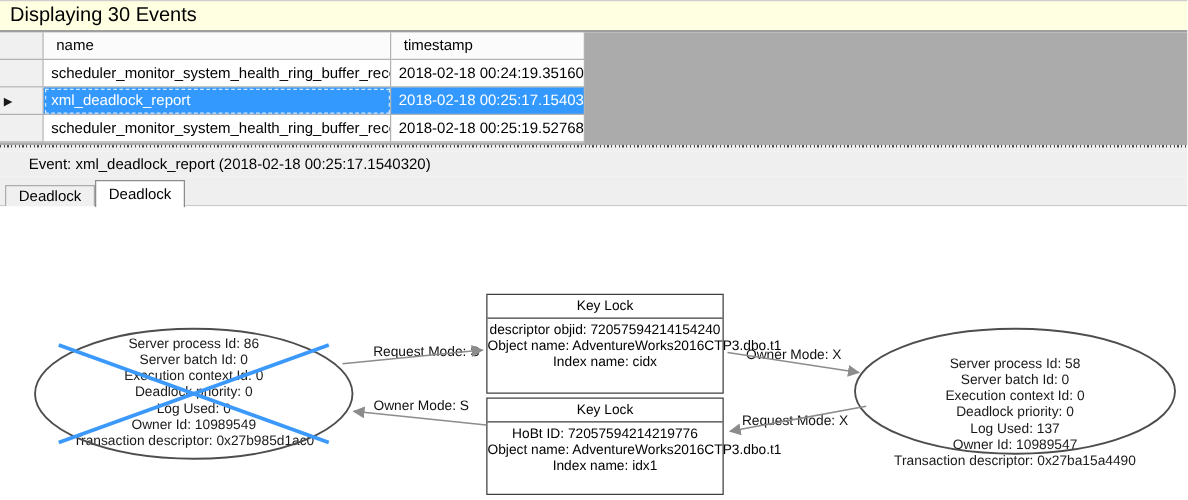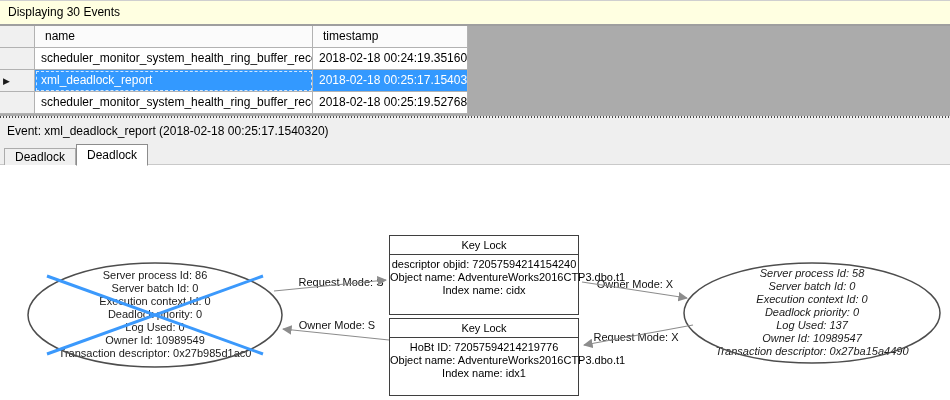--- a/index.html
+++ b/index.html
@@ -1,21 +1,21 @@
 <!DOCTYPE html>
 <html><head>
 <meta charset="utf-8">
 <style>
   * { margin:0; padding:0; box-sizing:border-box; }
   html,body { width:950px; height:400px; overflow:hidden; background:#fff;
               font-family:"Liberation Sans", sans-serif; color:#000; }
 
   
   .info-bar { height:26px; background:#FFFFE1; border-top:1px solid #cfcfcf;
-              border-bottom:2px solid #9f9f9f; font-size:12px; line-height:23px;
+              border-bottom:2px solid #9f9f9f; font-size:16px; line-height:23px;
               padding-left:8px; }
 
   
   .grid { height:90px; background:#ABABAB; display:grid;
           grid-template-columns:35px 278px 155px 1fr;
           grid-template-rows:22px 22px 22px 22px; }
   .cell { border-right:1px solid #b2b2b2; border-bottom:1px solid #b2b2b2;
           font-size:12px; line-height:21px; padding:0 6px; white-space:nowrap;
           overflow:hidden; background:#fff; }
   .cell.rowhdr { background:#F0F0F0; padding:0 3px; text-align:left; }
@@ -25,21 +25,21 @@
   .cell.focus { outline:1px dashed #cfe6ff; outline-offset:-2px; }
   .sel-arrow { font-size:9px; color:#1a1a1a; line-height:21px; }
 
   
   .splitter { height:5px; background-color:#efefef;
               background-image:repeating-linear-gradient(90deg,#4a4a4a 0 1px,transparent 1px 3px);
               background-size:auto 2px; background-repeat:repeat-x; }
 
   
   .event-bar { height:20px; background:#efefef; font-size:12px; line-height:20px;
-               padding-left:7px; }
+               padding-left:23px; }
   .tab-strip { height:24px; background:#efefef; position:relative;
                border-bottom:1px solid #c9c9c9; padding-left:4px; }
   .tab { display:inline-block; font-size:12px; padding:0 10px; vertical-align:bottom; }
   .tab.inactive { margin-top:7px; height:17px; line-height:16px; background:#f0f0f0;
                   border:1px solid #acacac; border-bottom:none; }
   .tab.active { position:relative; top:0; margin-top:2px; height:22px; line-height:20px;
                 background:#fff; border:1px solid #8c8c8c; border-bottom:1px solid #fff;
                 z-index:3; margin-bottom:-1px; }
 
   
@@ -52,21 +52,21 @@
           z-index:1; }
   .lock-title { height:19px; line-height:19px; text-align:center; font-size:11px;
                 border-bottom:1px solid #3f3f3f; }
   .lock-body { text-align:center; font-size:11px; line-height:13px; padding-top:3px; }
   .lock-body div { white-space:nowrap; }
   .edge-label { position:absolute; transform:translate(-50%,-50%); font-size:11px;
                 white-space:nowrap; z-index:1; color:#111; }
   .lock-top { left:389px; top:70px; height:80px; }
   .lock-bottom { left:389px; top:153px; height:78px; }
   .proc-left { left:30px; top:104px; }
-  .proc-right { left:687px; top:102px;font-style:italic; }
+  .proc-right { left:687px; top:120px; }
 </style>
 </head>
 <body>
 
 <div class="info-bar">Displaying 30 Events</div>
 
 <div class="grid">
 
   <div class="cell rowhdr"></div>
   <div class="cell colhdr">name</div>

